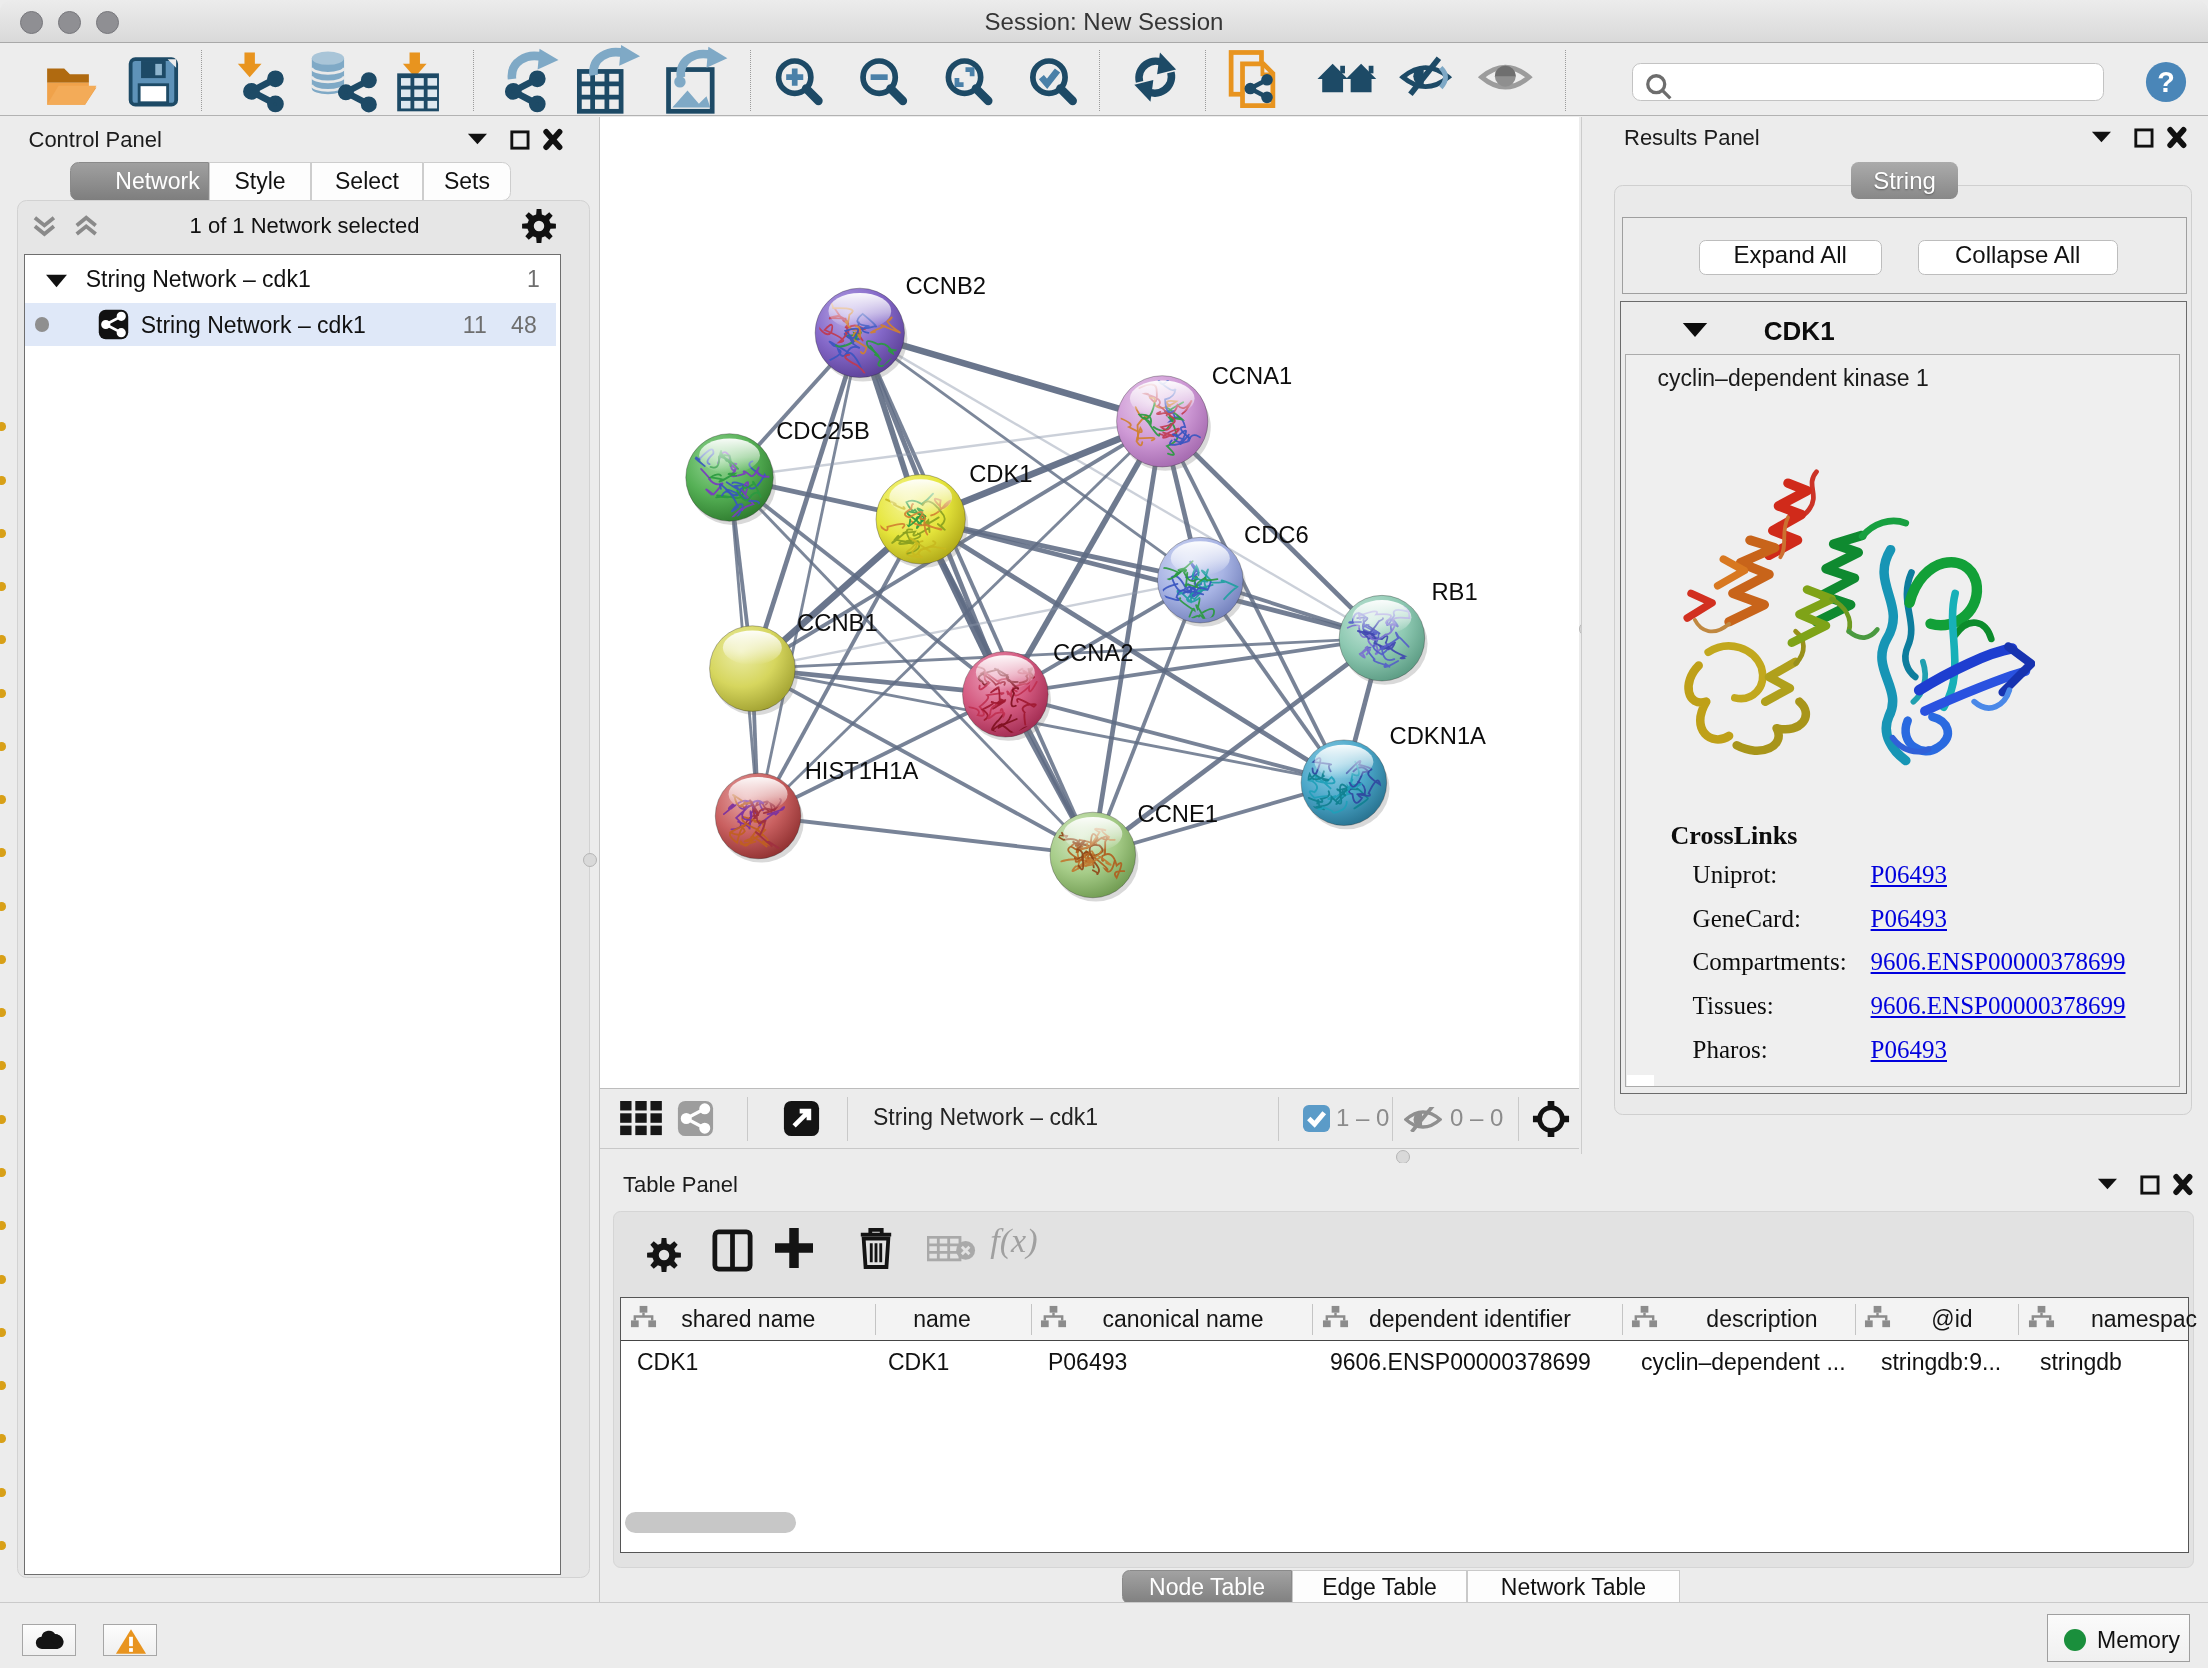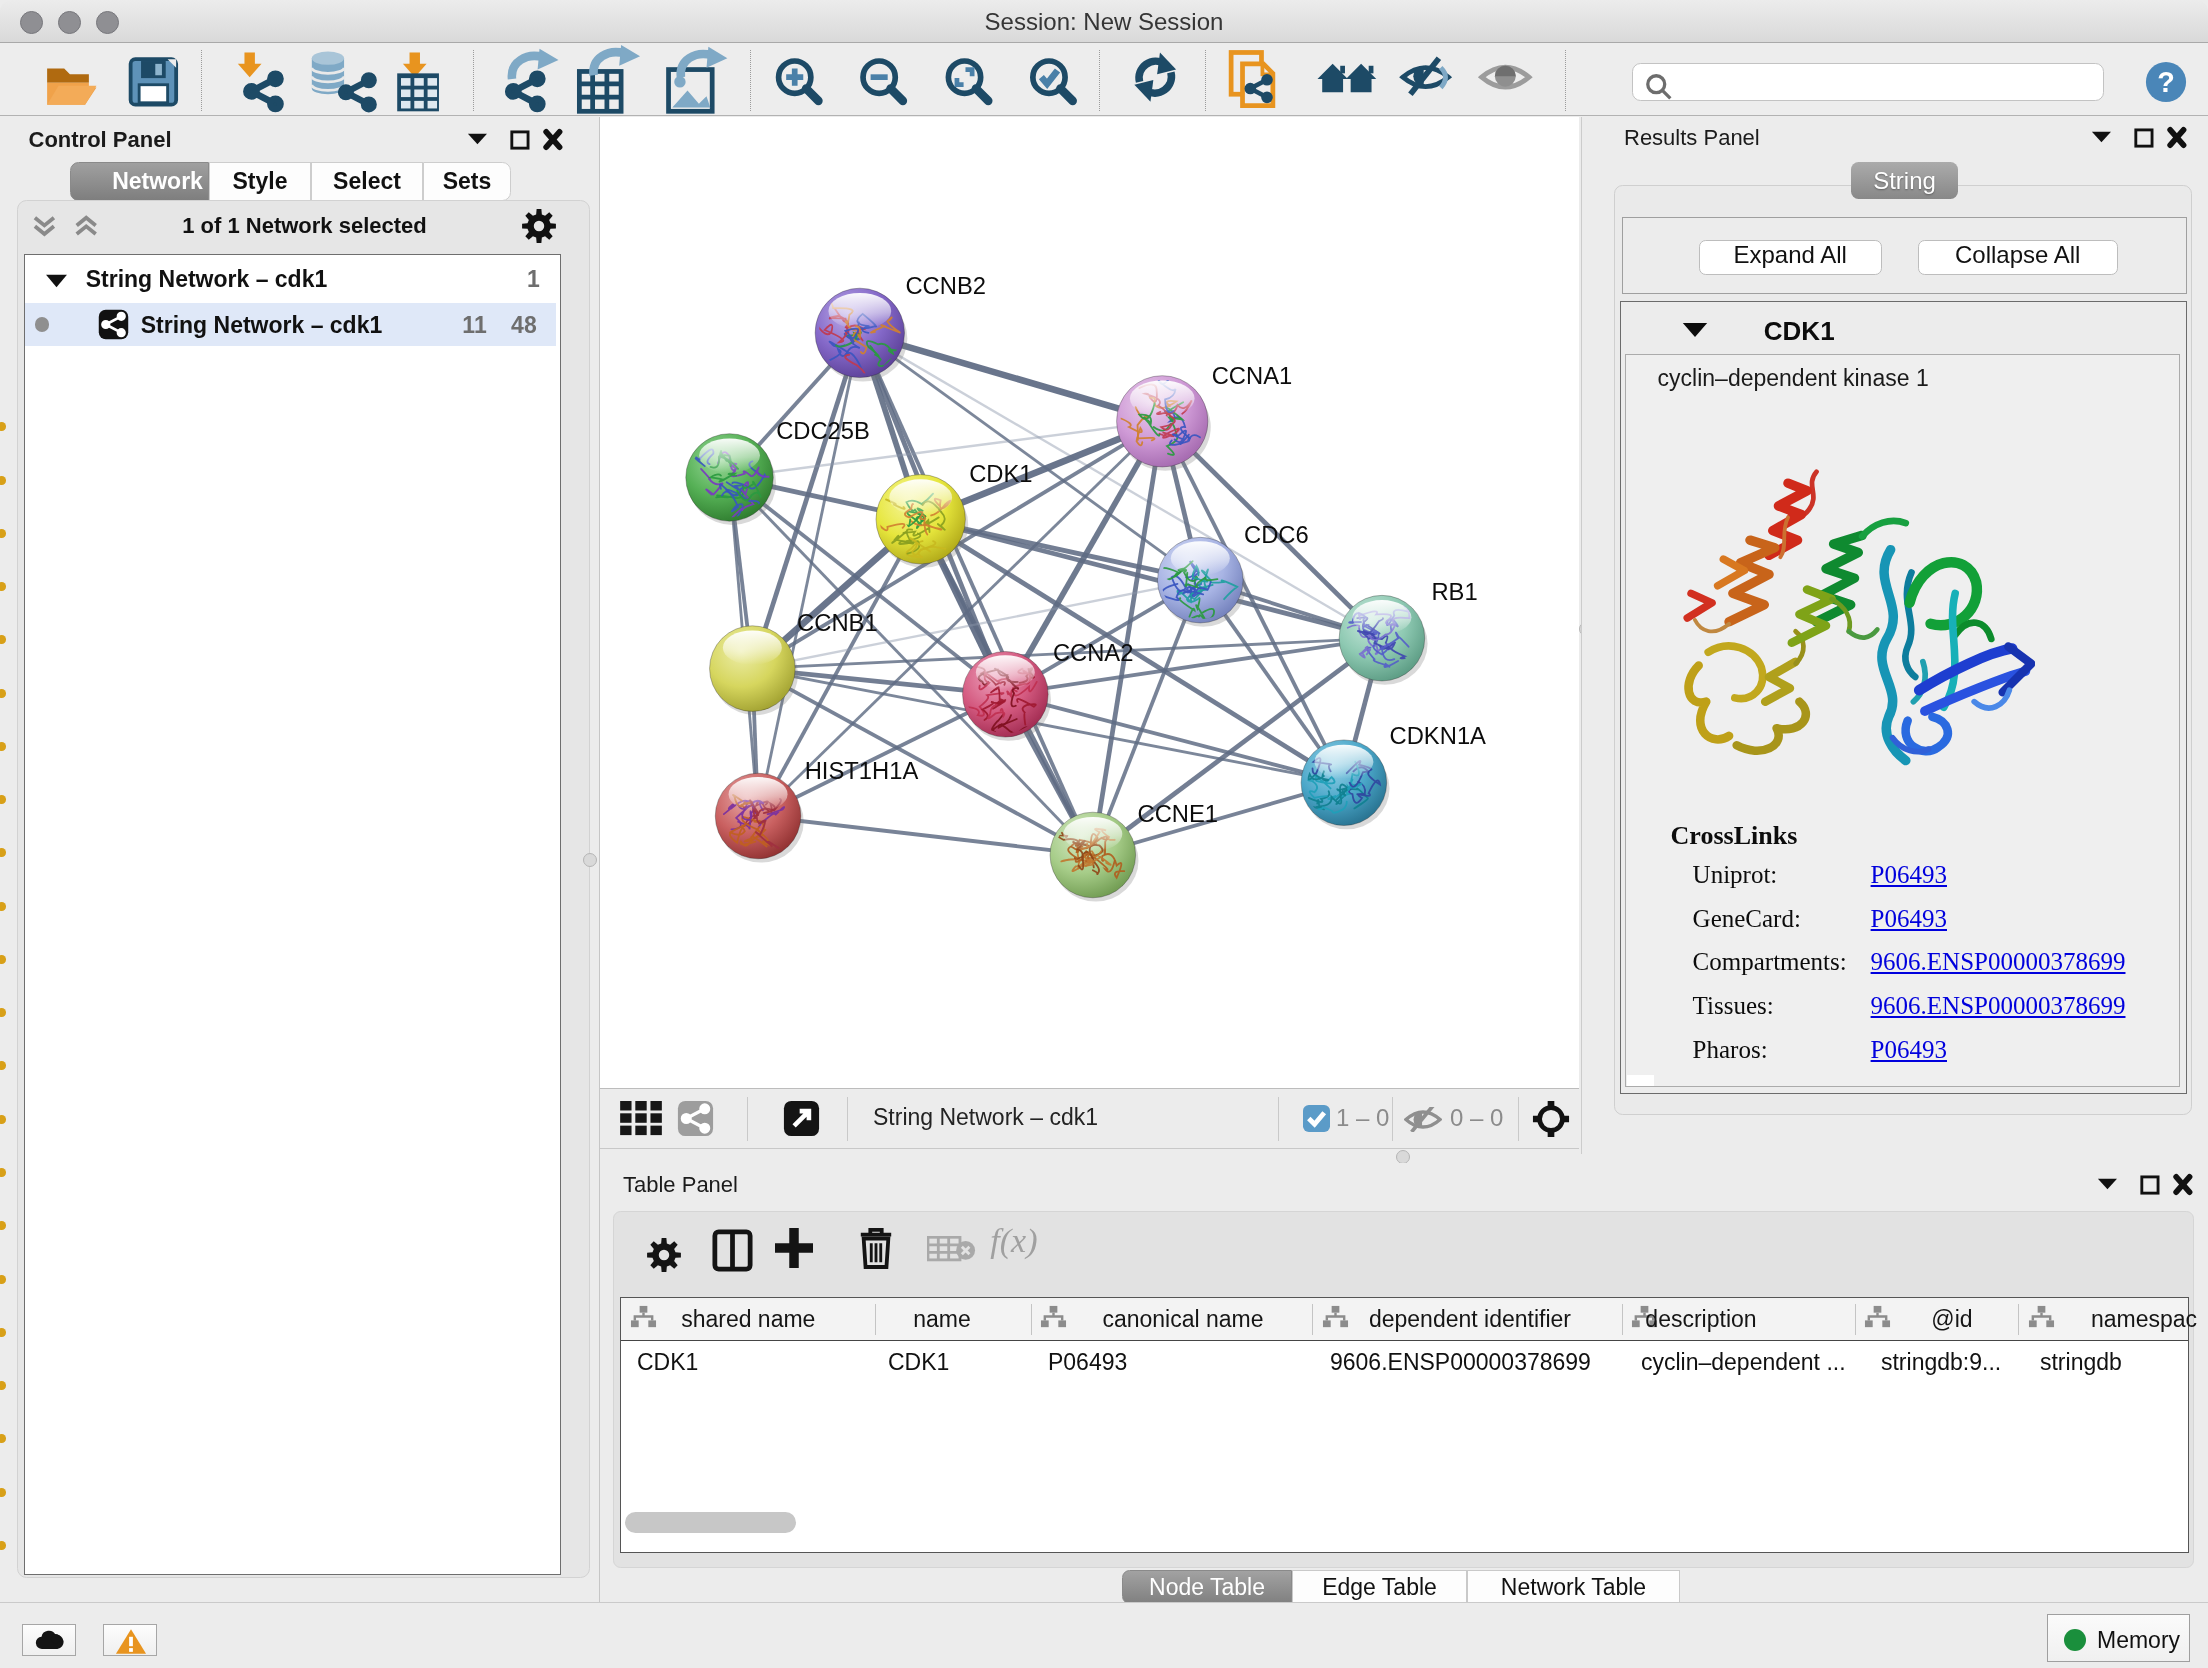--- a/index.html
+++ b/index.html
@@ -12,21 +12,21 @@
  background:#8f8f93;border:1px solid #77777c;}
 #title{position:absolute;top:7.6px;left:0;width:2208px;text-align:center;
  font-size:24px;color:#353535;}
 #toolbar{left:0;top:43px;width:2208px;height:72px;background:#ededed;
  border-bottom:1.9px solid #b2b2b2;}
 .tsep{position:absolute;top:6.7px;height:61px;width:0;border-left:1.9px dotted #9b9b9b;}
 #searchbox{position:absolute;left:1632px;top:20px;width:470px;height:36px;background:#fff;
  border:1.9px solid #c3c3c3;border-radius:8.6px;}
 .ptitle{font-size:22px;color:#1b1b1b;}
 #cpanel{left:0;top:117px;width:599px;height:1485px;background:#ececec;
- border-right:1.9px solid #c6c6c6;font-weight:bold;}
+ border-right:1.9px solid #c6c6c6;}
 .tab{position:absolute;top:45px;height:39px;box-sizing:border-box;
  border:1px solid #cdcdcd;background:#fdfdfd;color:#111;font-size:23px;
  text-align:center;line-height:37px;}
 .tabsel{background:linear-gradient(#a0a0a0,#7e7e7e);color:#fff;border:1px solid #8a8a8a;padding-left:36px;}
 #cp-content{position:absolute;left:17px;top:83px;width:573px;height:1378px;
  background:#e6e6e6;border:1px solid #d2d2d2;border-radius:9.5px;box-sizing:border-box;}
 #cp-list{position:absolute;left:5.7px;top:53px;width:535px;height:1319px;
  background:#fff;border:1.9px solid #6e6e6e;}
 #canvas{left:600px;top:117px;width:979px;height:971px;background:#fff;}
 #cbar{left:600px;top:1088px;width:979px;height:59px;background:#ececec;
@@ -835,21 +835,21 @@
               <path d="M14 9 V13 M5 17 V13 H23 V17" stroke="#8c8c8c" stroke-width="2.5" fill="none"></path>
             </svg></div>
           <div class="hcell" style="left:735px;width:228px">dependent identifier</div>
           <div class="colsep" style="left:1001px"></div>
           <div class="abs" style="left:1010px;top:5.7px"><svg width="27" height="27" viewBox="0 0 28 28">
               <rect x="10" y="2" width="8" height="7" fill="#8c8c8c"></rect>
               <rect x="1" y="17" width="8" height="7" fill="#8c8c8c"></rect>
               <rect x="19" y="17" width="8" height="7" fill="#8c8c8c"></rect>
               <path d="M14 9 V13 M5 17 V13 H23 V17" stroke="#8c8c8c" stroke-width="2.5" fill="none"></path>
             </svg></div>
-          <div class="hcell" style="left:966px;width:228px">description</div>
+          <div class="hcell" style="left:1027px;width:228px">description</div>
           <div class="colsep" style="left:1234px"></div>
           <div class="abs" style="left:1243px;top:5.7px"><svg width="27" height="27" viewBox="0 0 28 28">
               <rect x="10" y="2" width="8" height="7" fill="#8c8c8c"></rect>
               <rect x="1" y="17" width="8" height="7" fill="#8c8c8c"></rect>
               <rect x="19" y="17" width="8" height="7" fill="#8c8c8c"></rect>
               <path d="M14 9 V13 M5 17 V13 H23 V17" stroke="#8c8c8c" stroke-width="2.5" fill="none"></path>
             </svg></div>
           <div class="hcell" style="left:1217px;width:228px">@id</div>
           <div class="colsep" style="left:1397px"></div>
           <div class="abs" style="left:1407px;top:5.7px"><svg width="27" height="27" viewBox="0 0 28 28">

